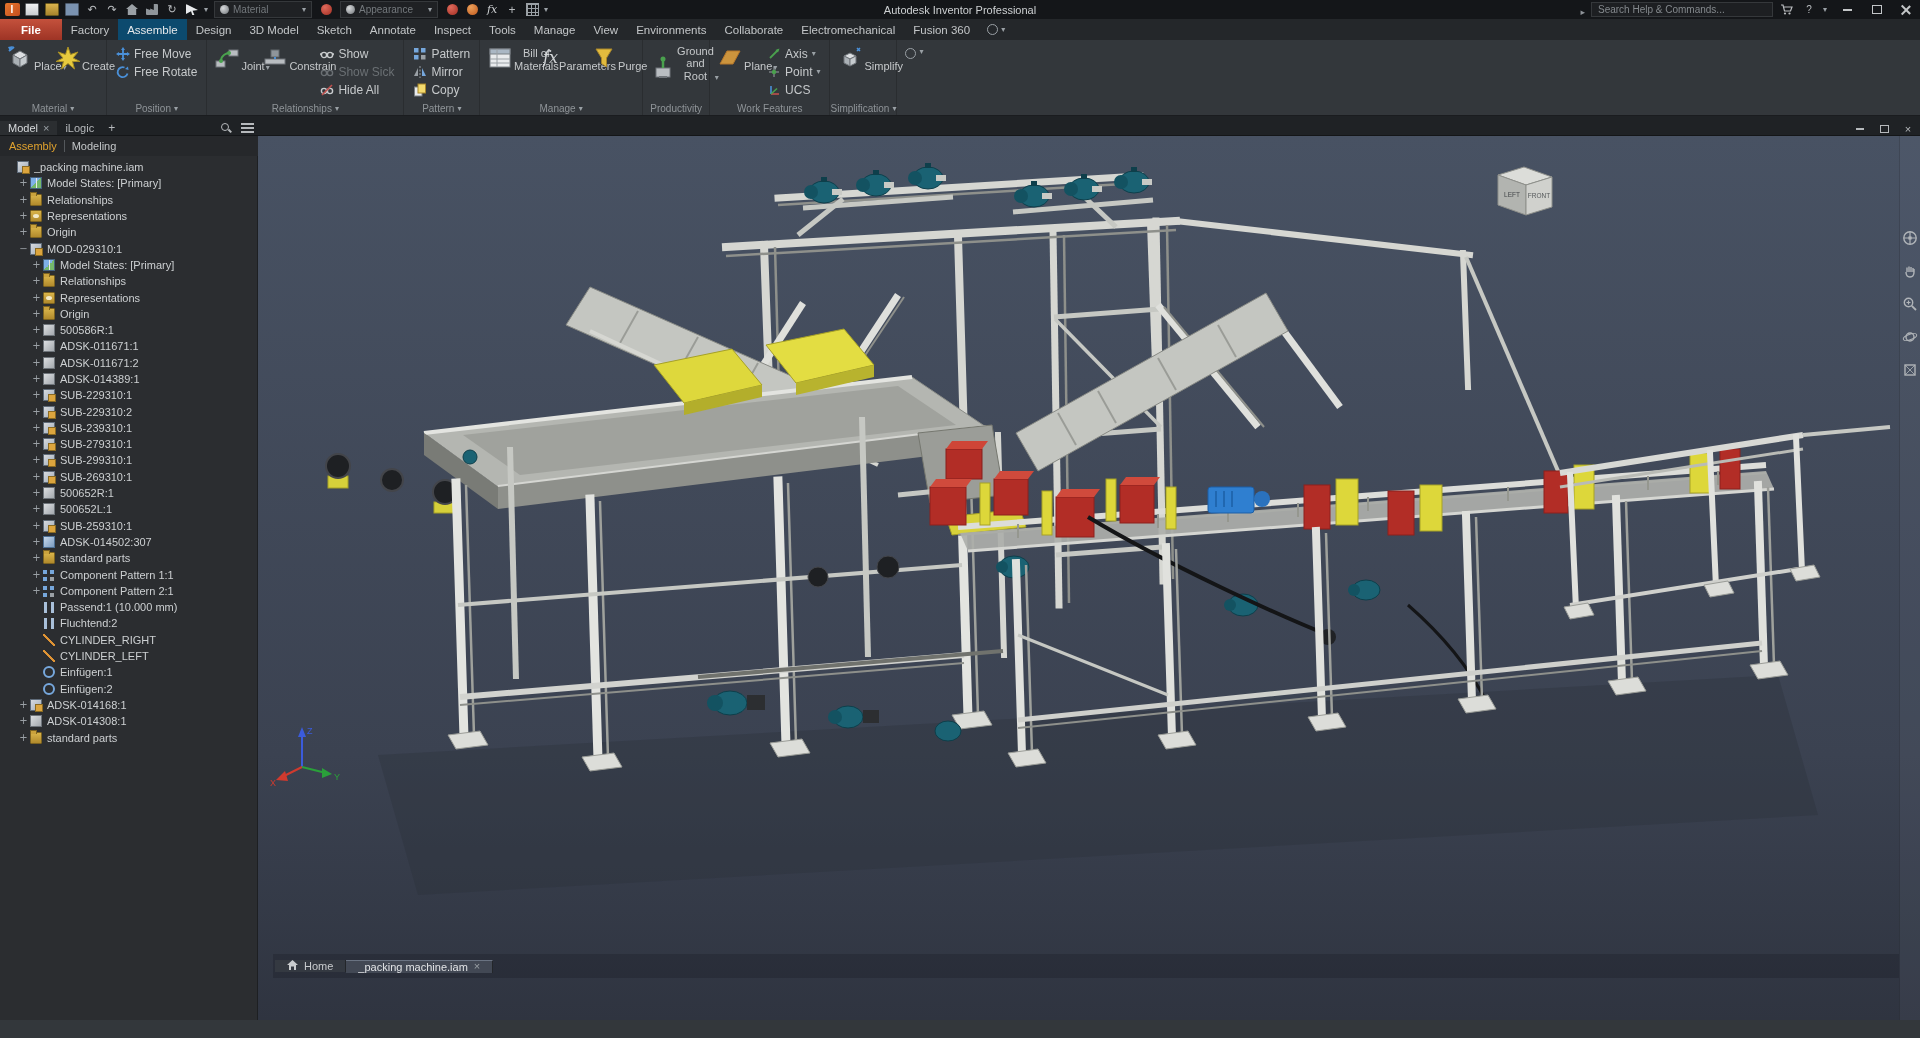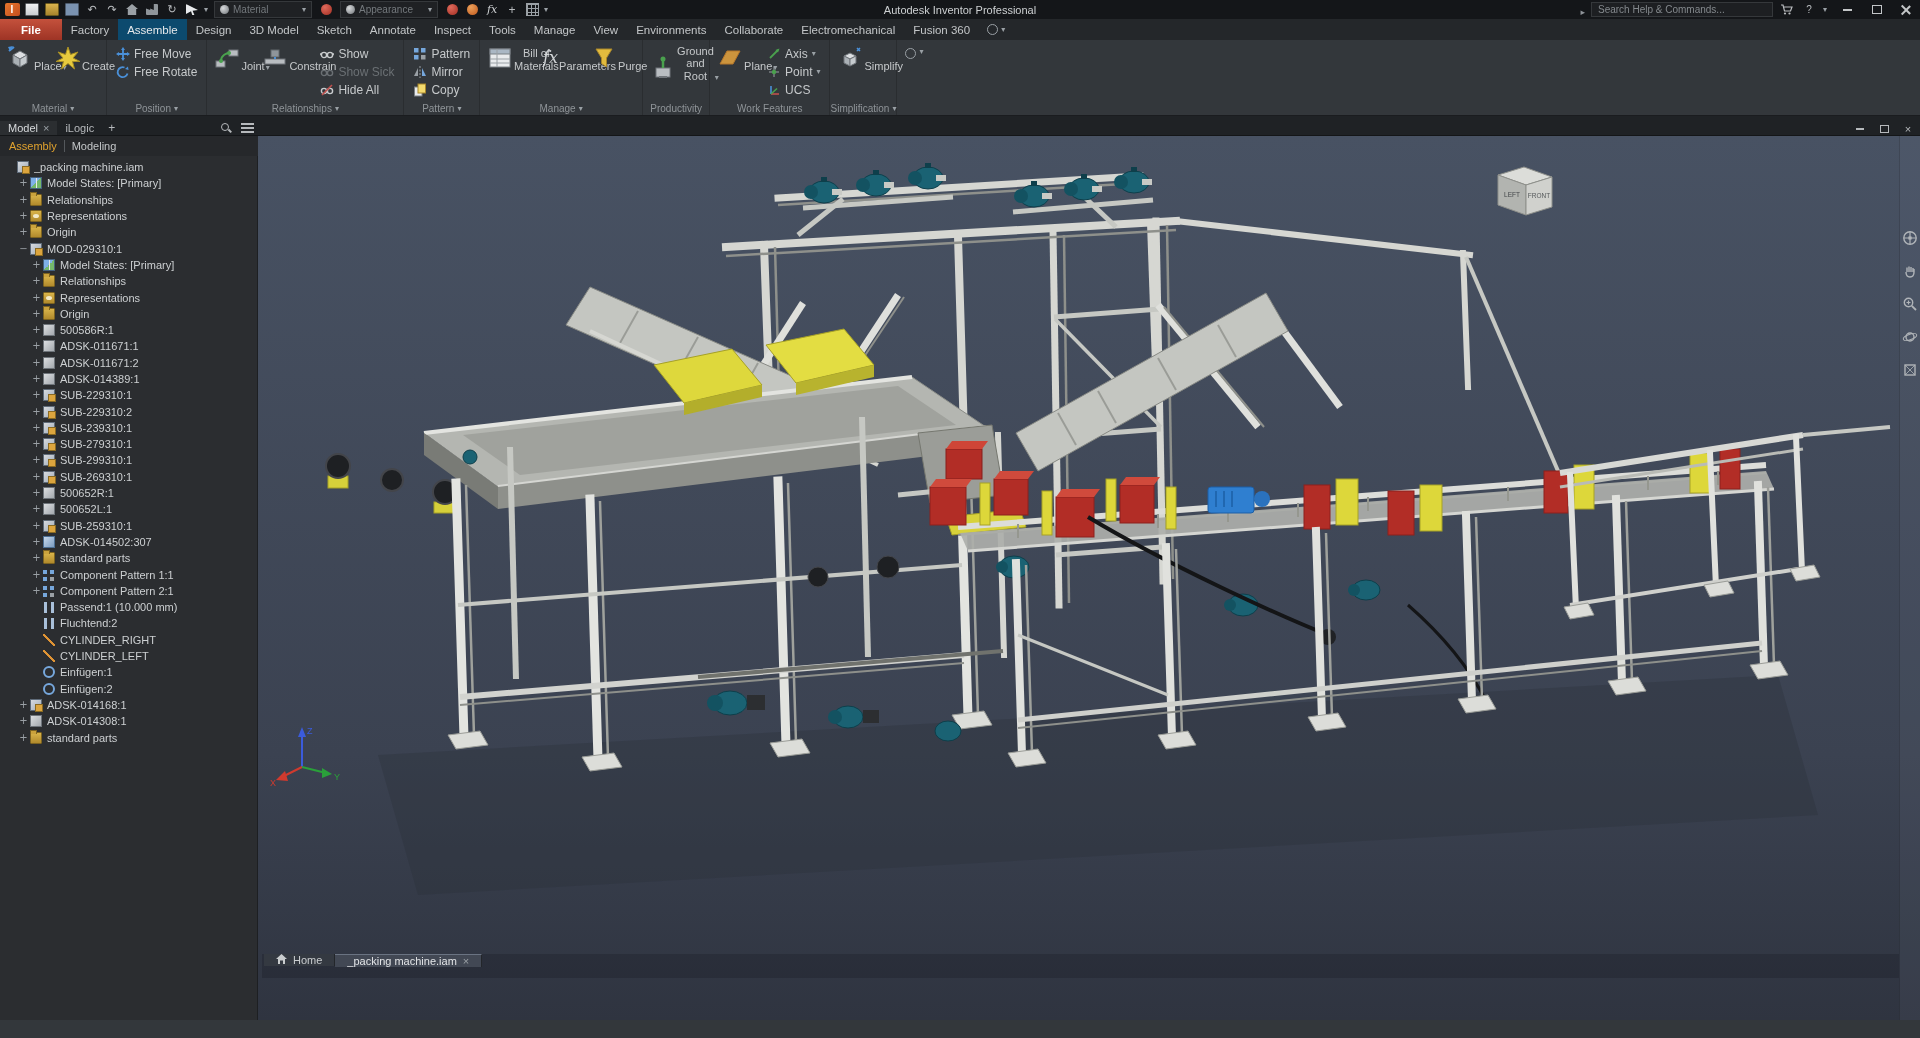--- a/index.html
+++ b/index.html
@@ -117,21 +117,21 @@
   .ico-insert{border:2px solid #76a7dc;border-radius:50%;}
   .ico-work{background:linear-gradient(45deg,transparent 42%,#df9334 42%,#df9334 58%,transparent 58%);}
   .tlabel{overflow:hidden;text-overflow:ellipsis;}
 
   
   .viewport{position:absolute;top:135px;left:258px;right:0;bottom:18px;overflow:hidden;background:#3b4251;}
   .scene{position:absolute;inset:0;width:100%;height:100%;}
   .navbar{position:absolute;top:0;right:0;bottom:0;width:21px;background:rgba(130,140,155,0.10);border-left:1px solid rgba(0,0,0,0.18);display:flex;flex-direction:column;align-items:center;padding-top:95px;gap:17px;box-sizing:border-box;}
   .navicon{width:16px;height:16px;opacity:.85;}
   .navicon svg{width:16px;height:16px;display:block;}
-  .doctabs{position:absolute;left:4px;bottom:42px;right:21px;height:24px;display:flex;align-items:flex-start;background:rgba(18,21,26,0.25);padding-left:2px;}
+  .doctabs{position:absolute;left:15px;bottom:42px;right:21px;height:24px;display:flex;align-items:center;background:rgba(18,21,26,0.25);padding-left:2px;}
   .dtab{display:flex;align-items:center;gap:6px;padding:0 12px;font-size:11px;color:#c9ccce;border-right:1px solid #23262a;}
   .dtab.home{background:#343941;}
   .dtab.active{background:#424854;border-top:1px solid #6a7382;color:#e2e4e6;}
 
   
   .statusbar{position:absolute;left:0;right:0;bottom:0;height:18px;background:#26292c;border-top:1px solid #141618;display:flex;align-items:center;font-size:11px;color:#c3c6c8;z-index:21;}
   .sb-msg{padding-left:6px;}
   .sb-right{margin-left:auto;display:flex;height:100%;align-items:center;}
   .sb-cell{padding:0 10px;border-left:1px solid #3a3d41;height:100%;display:flex;align-items:center;}
 </style>

